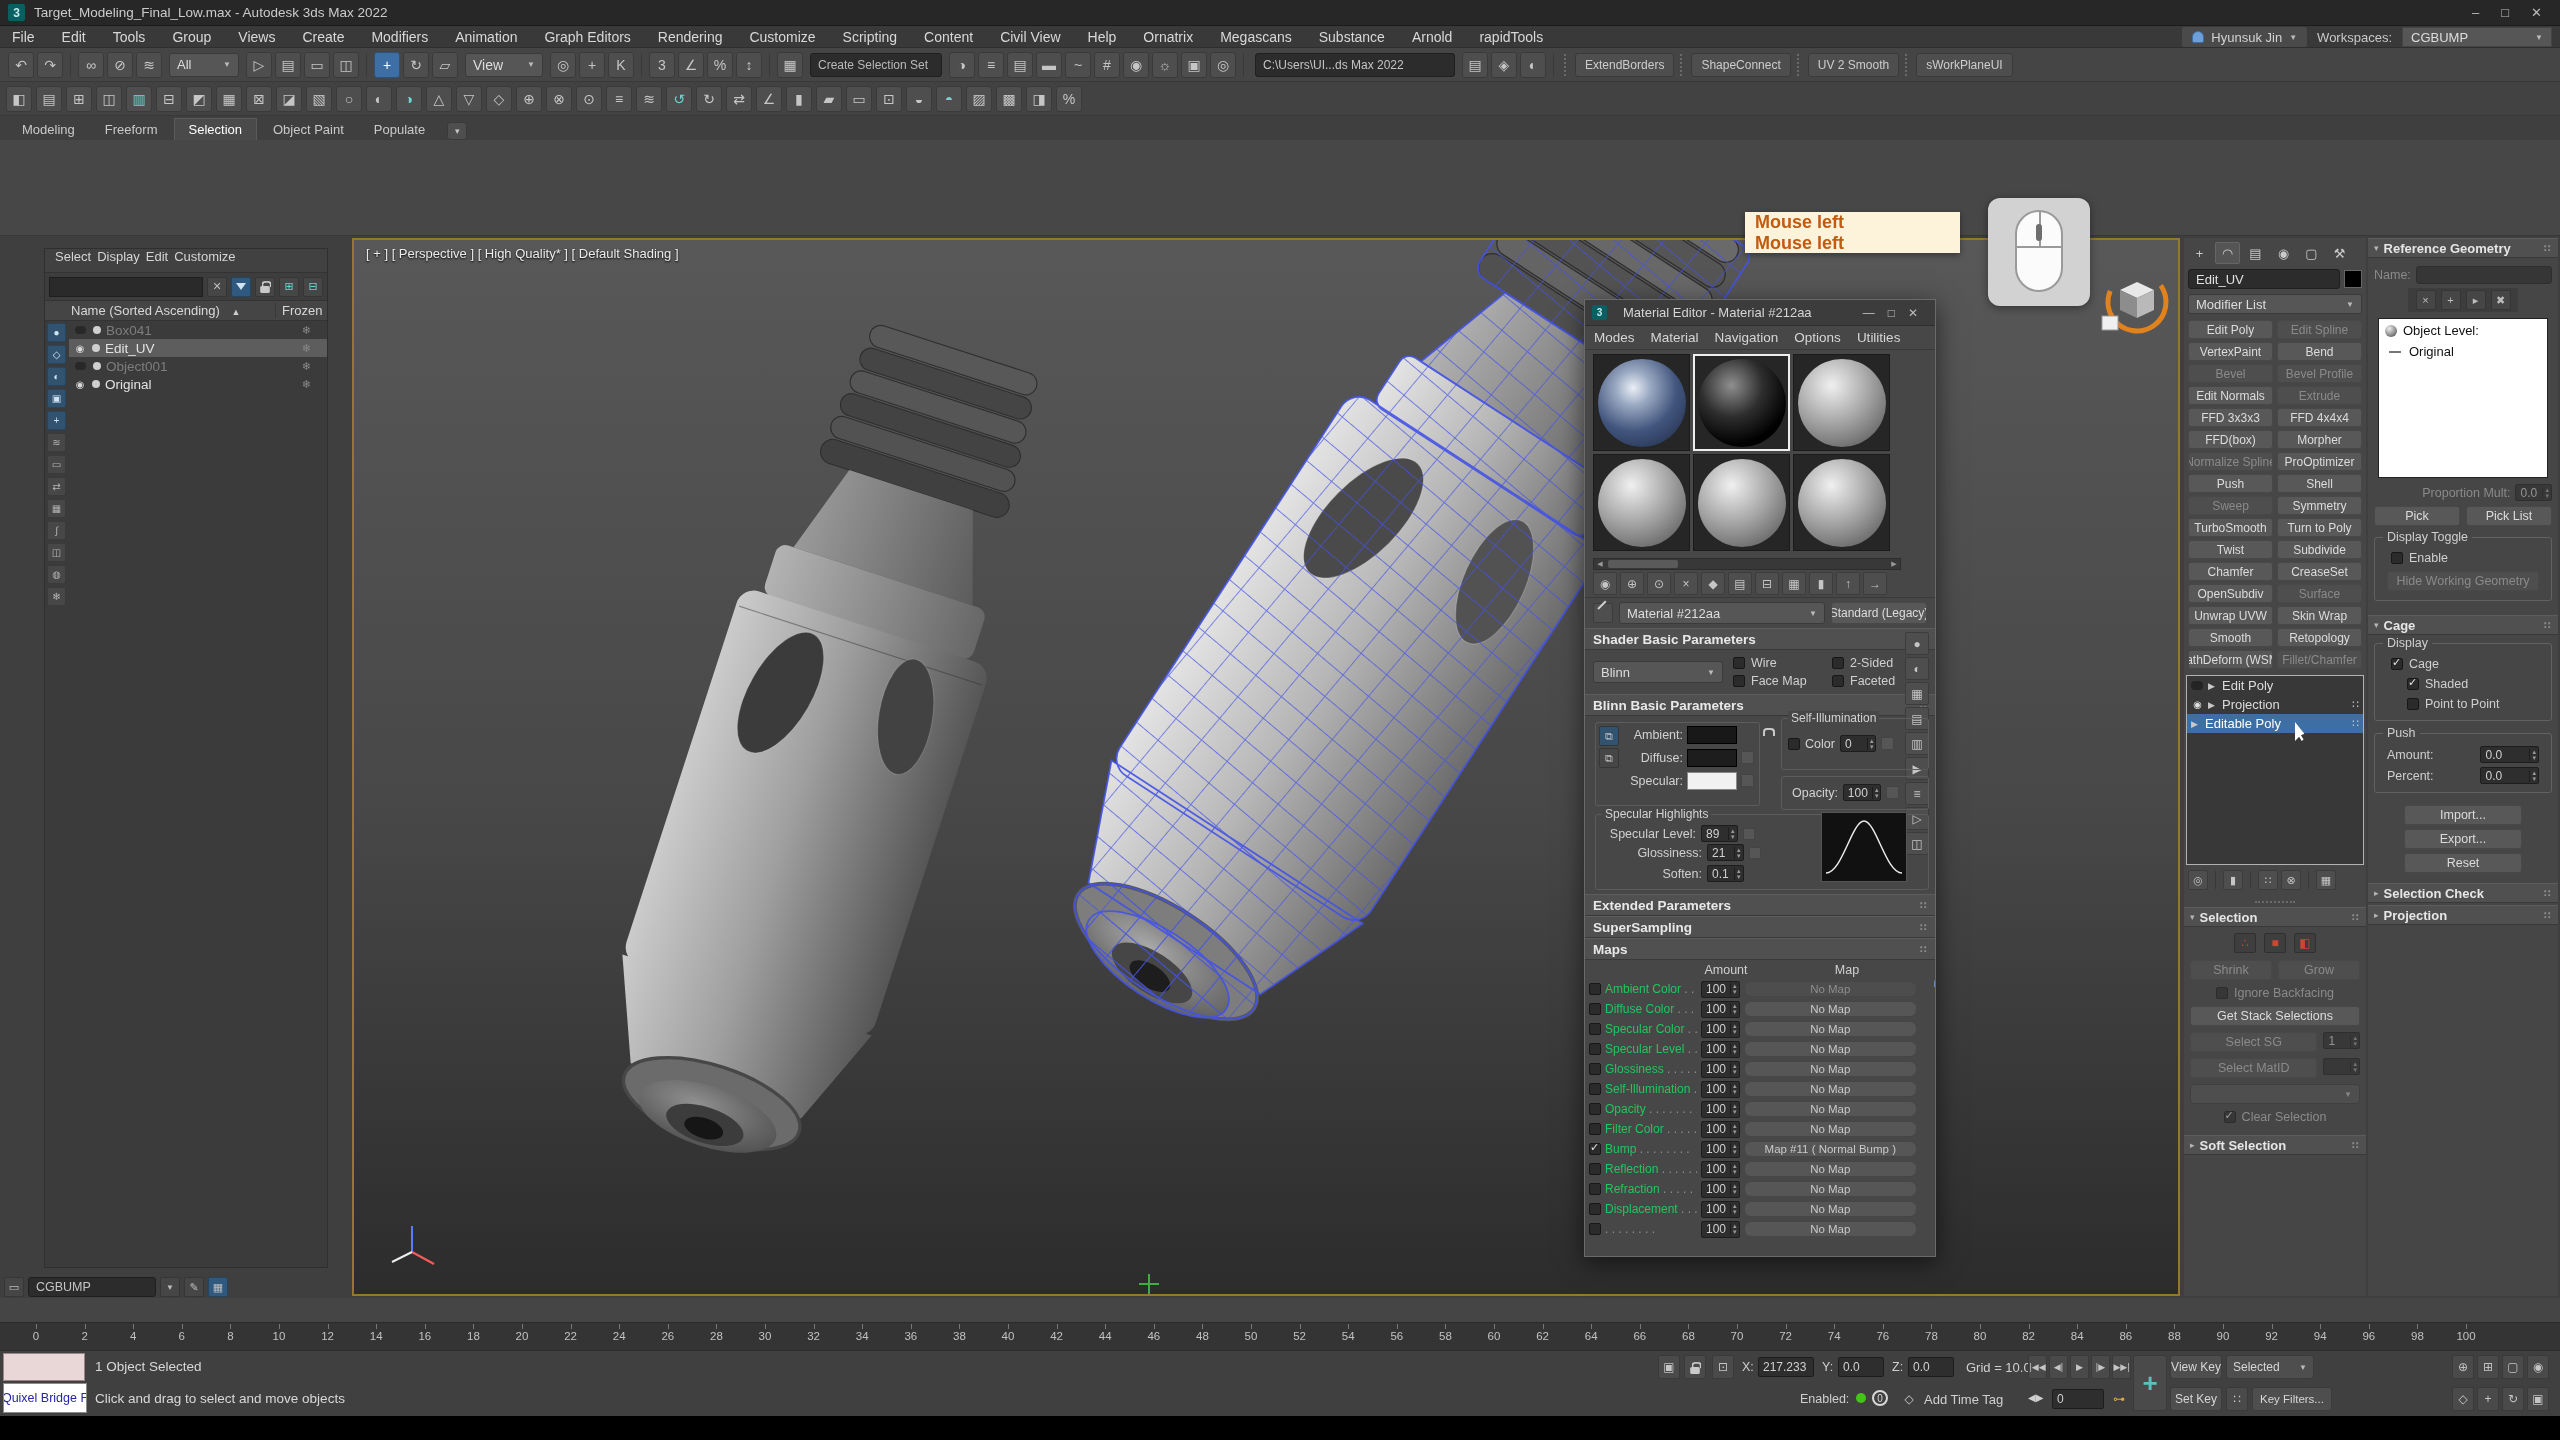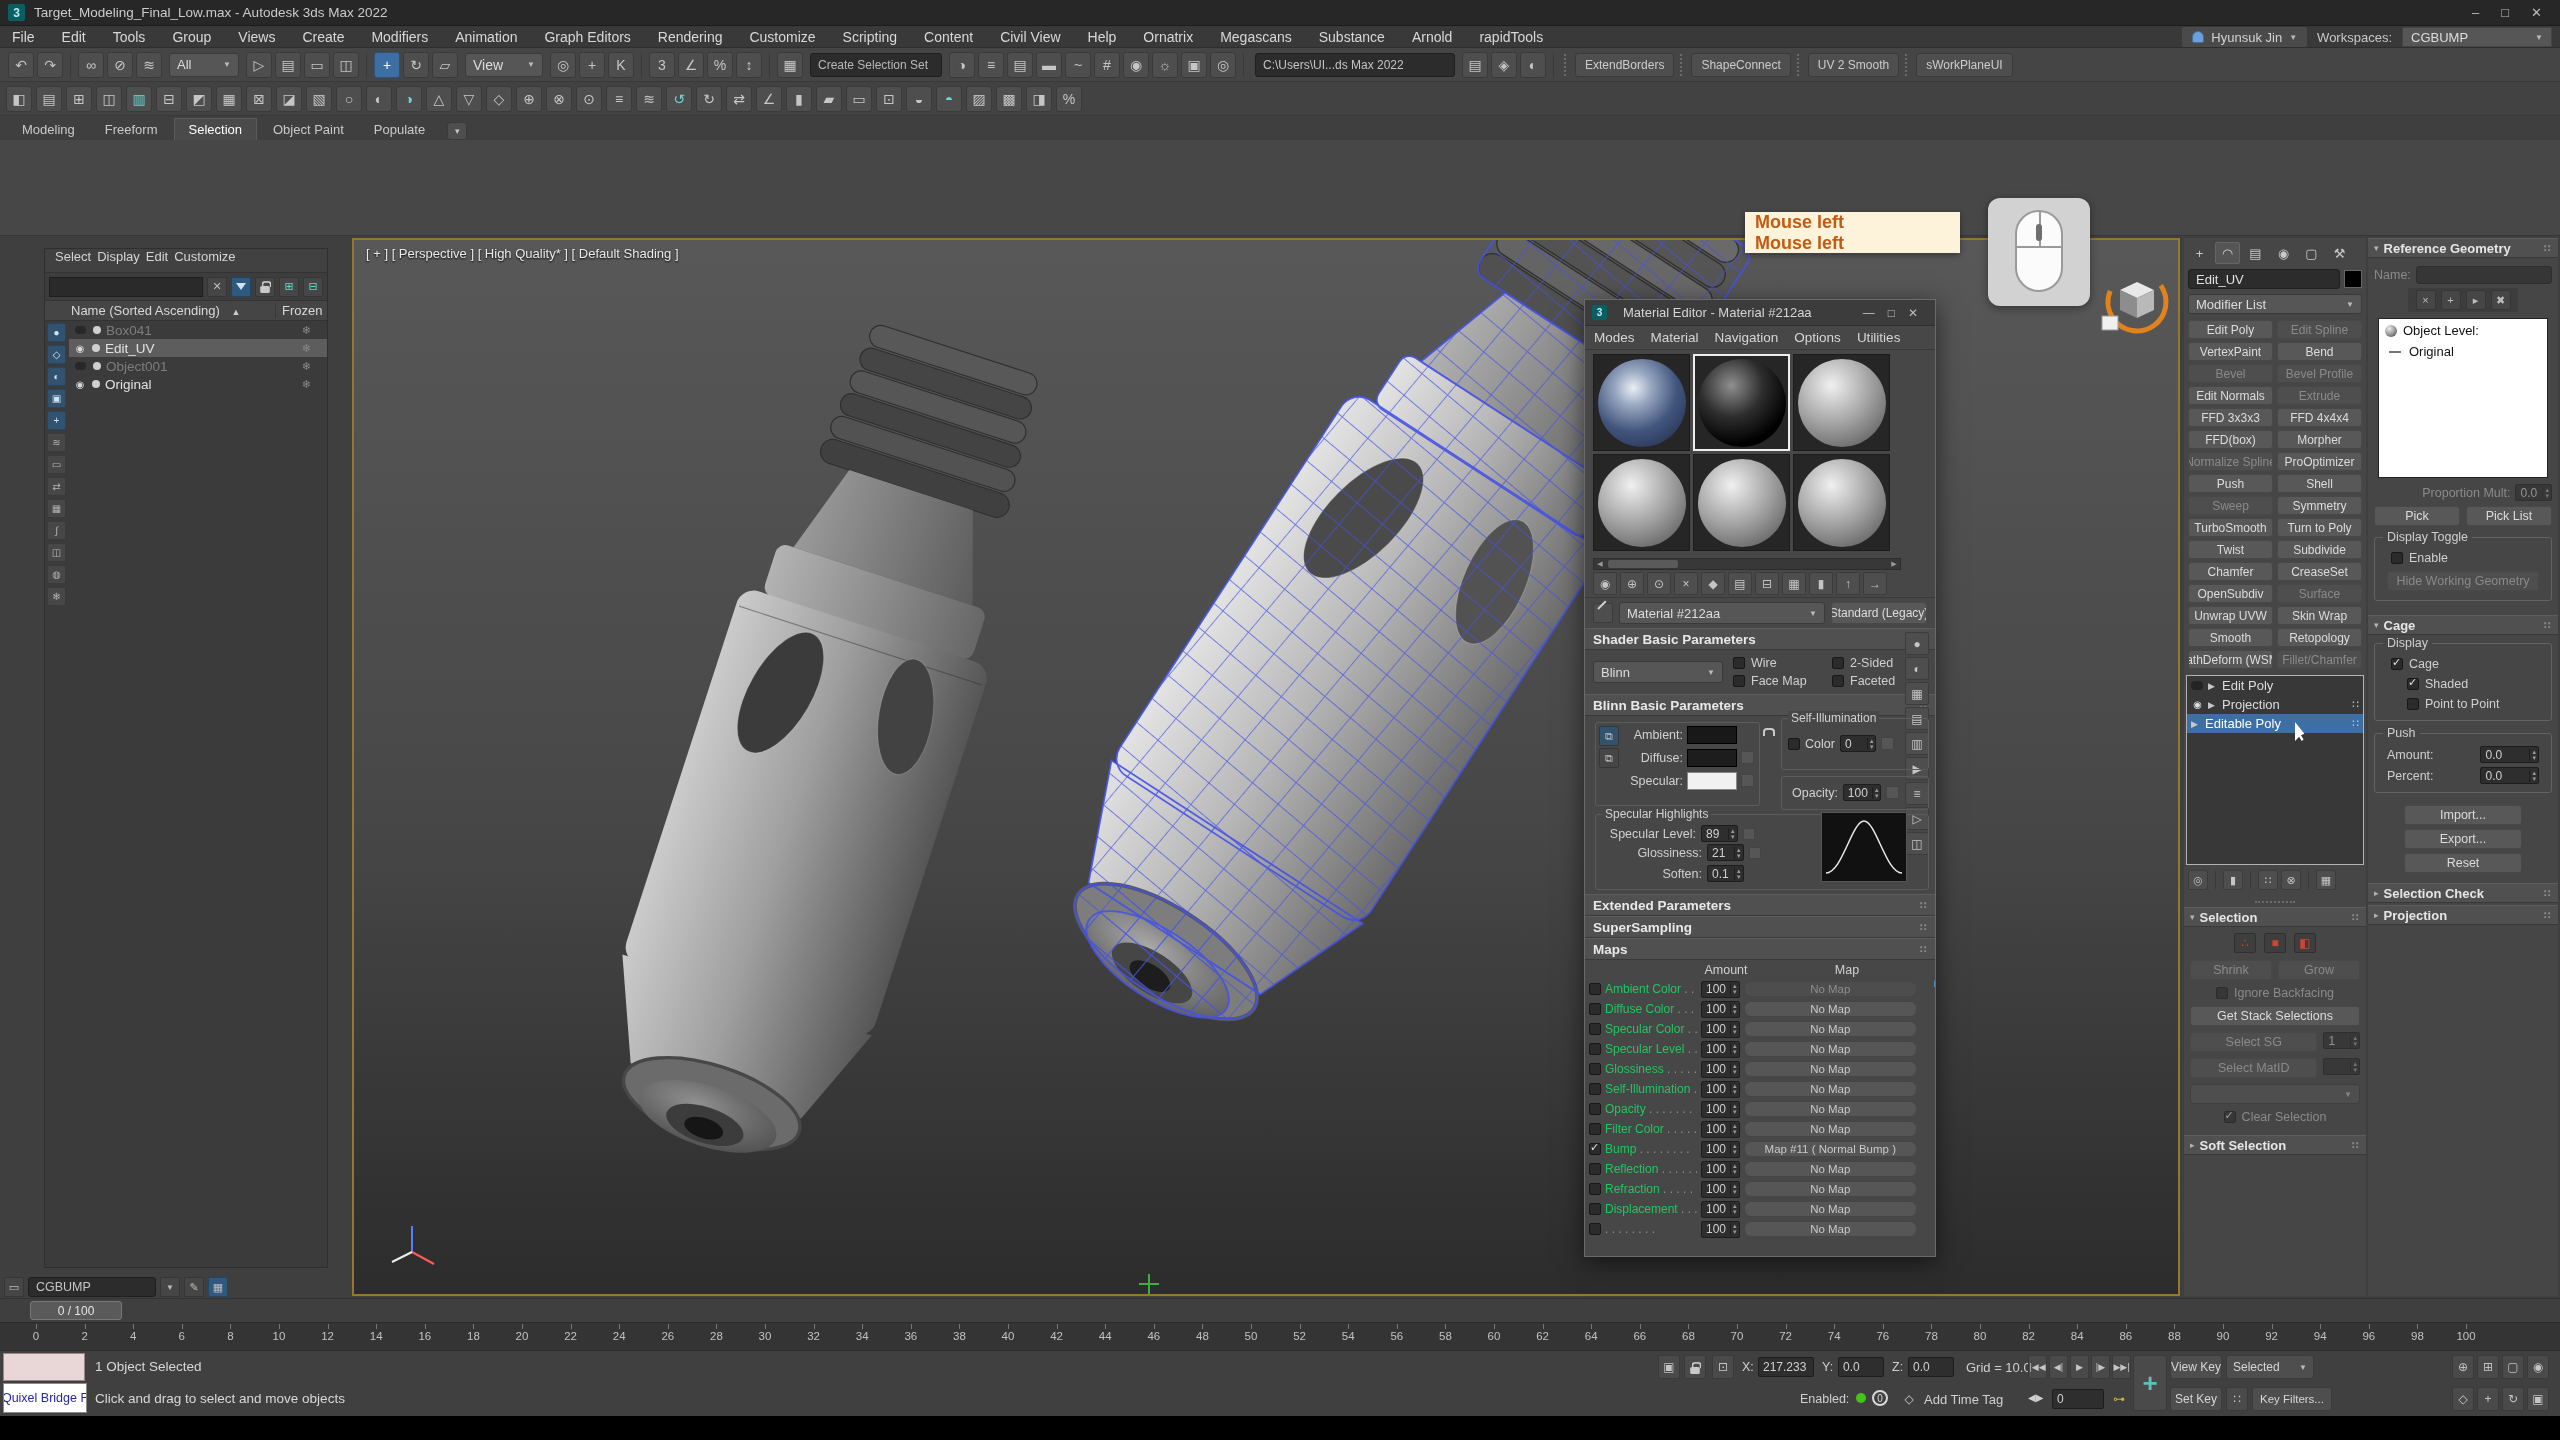--- a/index.html
+++ b/index.html
@@ -1123,23 +1123,20 @@
   <div id="gizmo">
     <svg width="82" height="84" viewBox="0 0 82 84">
       <circle cx="41" cy="44" r="29" fill="none" stroke="#e0821e" stroke-width="5" stroke-dasharray="120 65" transform="rotate(-35 41 44)"></circle>
       <polygon points="41,24 58,32 41,40 24,32" fill="#e8e8e8"></polygon>
       <polygon points="58,32 58,52 41,60 41,40" fill="#b9b9b9"></polygon>
       <polygon points="24,32 24,52 41,60 41,40" fill="#8d8d8d"></polygon>
       <rect x="6" y="58" width="16" height="14" fill="#f0f0f0" stroke="#999"></rect>
     </svg>
   </div>
 
-  <div id="timeslider">
-    <div id="tshandle">0 / 100</div>
-  </div>
   <div id="ruler">
       <div class="tick" style="left: 36px;">0</div>
       <div class="tick" style="left: 84.6px;">2</div>
       <div class="tick" style="left: 133.2px;">4</div>
       <div class="tick" style="left: 181.8px;">6</div>
       <div class="tick" style="left: 230.4px;">8</div>
       <div class="tick" style="left: 279px;">10</div>
       <div class="tick" style="left: 327.6px;">12</div>
       <div class="tick" style="left: 376.2px;">14</div>
       <div class="tick" style="left: 424.8px;">16</div>

